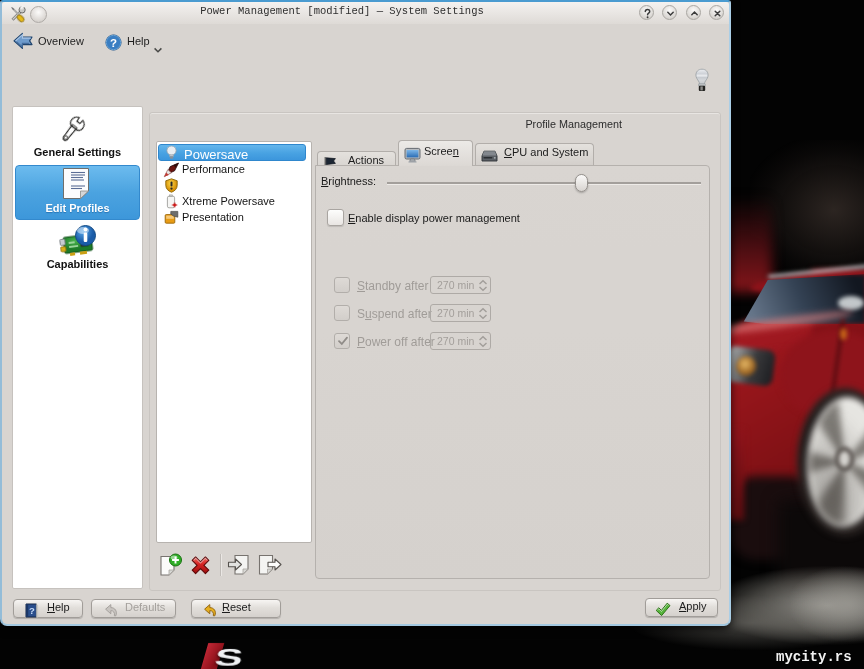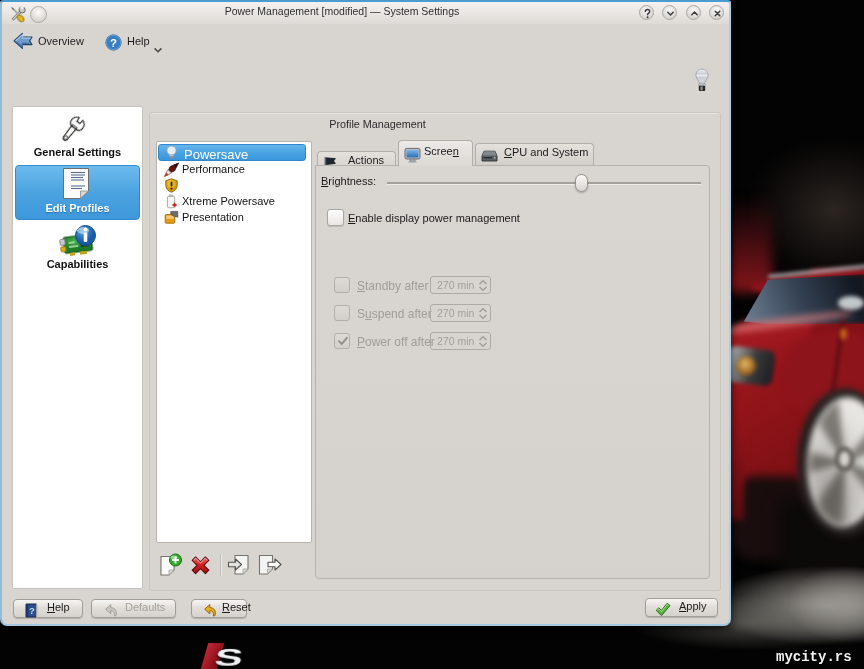--- a/index.html
+++ b/index.html
@@ -11,42 +11,42 @@
 #desk{position:absolute;left:0;top:0;width:864px;height:669px;background:#030303;overflow:hidden;will-change:opacity}
 #carzone{position:absolute;left:600px;top:0;width:264px;height:669px;overflow:hidden}
 .blur2{filter:blur(2px)} .blur3{filter:blur(3px)} .blur5{filter:blur(5px)} .blur8{filter:blur(8px)}
 
 #win{position:absolute;left:0;top:0;width:727px;height:622px;will-change:opacity;
      background:#d8d4d0;
      border-top:2px solid #4a9bd0;border-left:2px solid #93bcd8;
      border-right:2px solid #aacee6;border-bottom:2px solid #a3c8e0;
      border-radius:3px 3px 7px 7px;box-shadow:0 3px 9px rgba(0,0,0,.7)}
 #titlebar{position:absolute;left:0;top:0;width:727px;height:22px;
-   background:linear-gradient(#f4f2f0,#dedad6);border-radius:3px 3px 0 0;}
+   background:linear-gradient(#f4f2f0,#dedad6);border-radius:3px 3px 0 0;font-family:Liberation Mono, monospace;}
 #title-text{position:absolute;left:160px;top:3px;width:360px;text-align:center;
    font-size:10.5px;color:#2f2f2f}
 .wbtn{position:absolute;top:3px;width:15px;height:15px;border-radius:50%;
    background:radial-gradient(circle at 50% 32%,#fbfaf9,#d9d6d2 70%,#c6c2be);
    border:1px solid #a9a6a2;box-sizing:border-box}
 .wbtn svg{position:absolute;left:1px;top:1px}
 
 #toolbar{position:absolute;left:0;top:22px;width:727px;height:34px;background:transparent}
 .tbtext{font-size:11px;color:#1e1e1e}
 
 #headline{position:absolute;left:14px;top:67px;font-size:11.8px;font-weight:bold;color:#161616}
 
 #sidebar{position:absolute;left:10px;top:104px;width:131px;height:483px;background:#fff;
   border:1px solid #c6c2be;border-radius:2px;box-sizing:border-box}
 #sel-edit{position:absolute;left:2px;top:58px;width:125px;height:55px;border-radius:4px;
   background:linear-gradient(#6cbbee,#4ba3e0 50%,#3d97da);border:1px solid #3389cd;box-sizing:border-box}
 .side-label{position:absolute;width:129px;text-align:center;font-weight:bold;font-size:11px;color:#111}
 
 #outer{position:absolute;left:147px;top:110px;width:570px;height:477px;
   border:1px solid #c9c5c1;border-radius:3px;box-shadow:inset 0 1px 0 #e8e5e2}
-#pm-label{position:absolute;left:147px;top:116px;width:457px;text-align:center;font-size:10.8px;color:#2c2c2c}
+#pm-label{position:absolute;left:163px;top:116px;width:457px;text-align:right;font-size:10.8px;color:#2c2c2c}
 
 #plist{position:absolute;left:154px;top:139px;width:156px;height:402px;background:#fff;
   border:1px solid #b7b3af;border-radius:2px;box-sizing:border-box}
 .prow{position:absolute;left:2px;width:148px;height:16px;font-size:11px;color:#141414}
 .prow .txt{position:absolute;left:23px;top:2px}
 #prow-sel{position:absolute;left:1px;top:2px;width:148px;height:17px;border-radius:3px;
   background:linear-gradient(#65b6ec,#48a2e2 55%,#3c96dc);border:1px solid #2f87cd;box-sizing:border-box}
 #prow-sel .txt{color:#fff}
 
 .tab{position:absolute;box-sizing:border-box;white-space:nowrap;border:1px solid #b2aeaa;border-bottom:none;
@@ -414,21 +414,21 @@
     <text x="9" y="12.4" text-anchor="middle" font-size="9.5" font-weight="bold" fill="#c8dcf8" font-family="Liberation Sans">?</text>
   </svg>
   <span class="lab ulbl" style="left:33px"><u>H</u>elp</span>
     </div>
  <div class="btn btn-dis" style="left:89px;top:597px;width:85px">
   <svg class="abs" style="left:11px;top:3px" width="16" height="15" viewBox="0 0 16 15">
     <path d="M3.2 12.8 C1.4 8.4 4 4.6 8.2 4.6 L8.2 1.6 L13.4 6.2 L8.2 10.8 L8.2 7.6 C5.6 7.6 4 9.6 4.6 12.8 Z" fill="#c8c4c0" stroke="#a09c98" stroke-width="0.9" stroke-linejoin="round" transform="scale(-1,1) translate(-16,0)"></path>
   </svg>
   <span class="lab" style="left:33px">Defaults</span>
     </div>
- <div class="btn" style="left:189px;top:597px;width:56px">
+ <div class="btn" style="left:189px;top:597px;width:90px">
   <svg class="abs" style="left:10px;top:3px" width="16" height="15" viewBox="0 0 16 15">
     <path d="M3.2 12.8 C1.4 8.4 4 4.6 8.2 4.6 L8.2 1.6 L13.4 6.2 L8.2 10.8 L8.2 7.6 C5.6 7.6 4 9.6 4.6 12.8 Z" fill="#e8b020" stroke="#8a5c08" stroke-width="0.9" stroke-linejoin="round" transform="scale(-1,1) translate(-16,0)"></path>
   </svg>
   <span class="lab ulbl" style="left:30px"><u>R</u>eset</span>
     </div>
  <div class="btn" style="left:643px;top:596px;width:73px">
   <svg class="abs" style="left:8px;top:2px" width="18" height="17" viewBox="0 0 18 17">
     <path d="M2.2 9.4 L4.8 6.8 L7.4 9.4 L13.2 2.2 L16 4.6 L7.6 14.6 Z" fill="#56b43c" stroke="#2e7018" stroke-width="1" stroke-linejoin="round"></path>
     <path d="M3.4 9.2 L4.8 7.9 L7.5 10.5 L13.3 3.3 L14.6 4.4" fill="none" stroke="rgba(255,255,255,.5)" stroke-width="1"></path>
   </svg>

